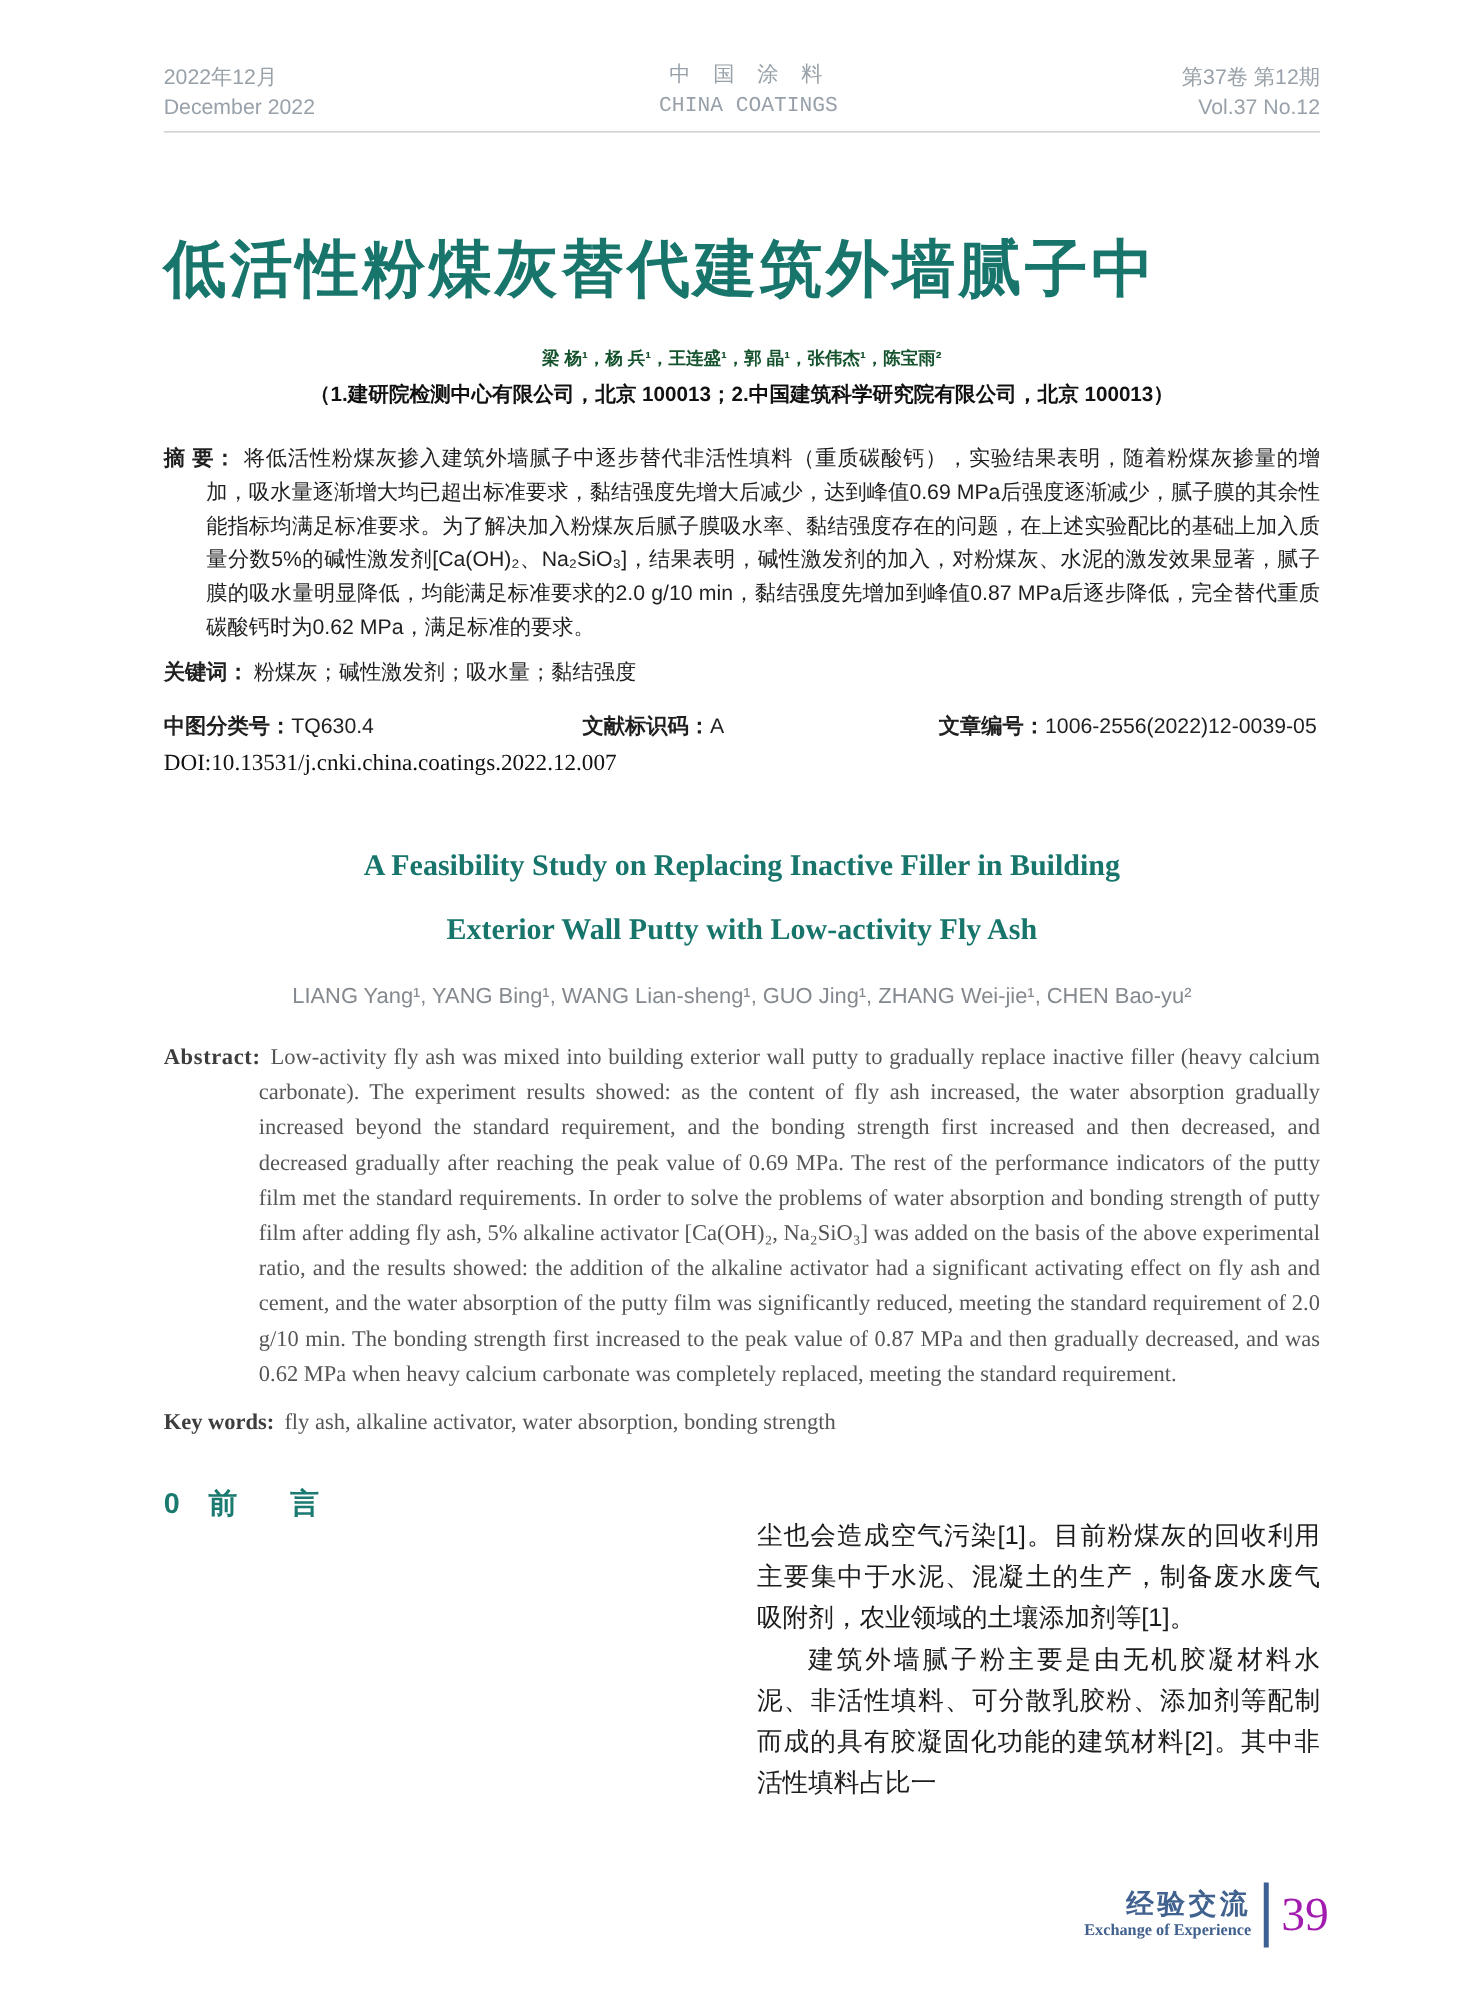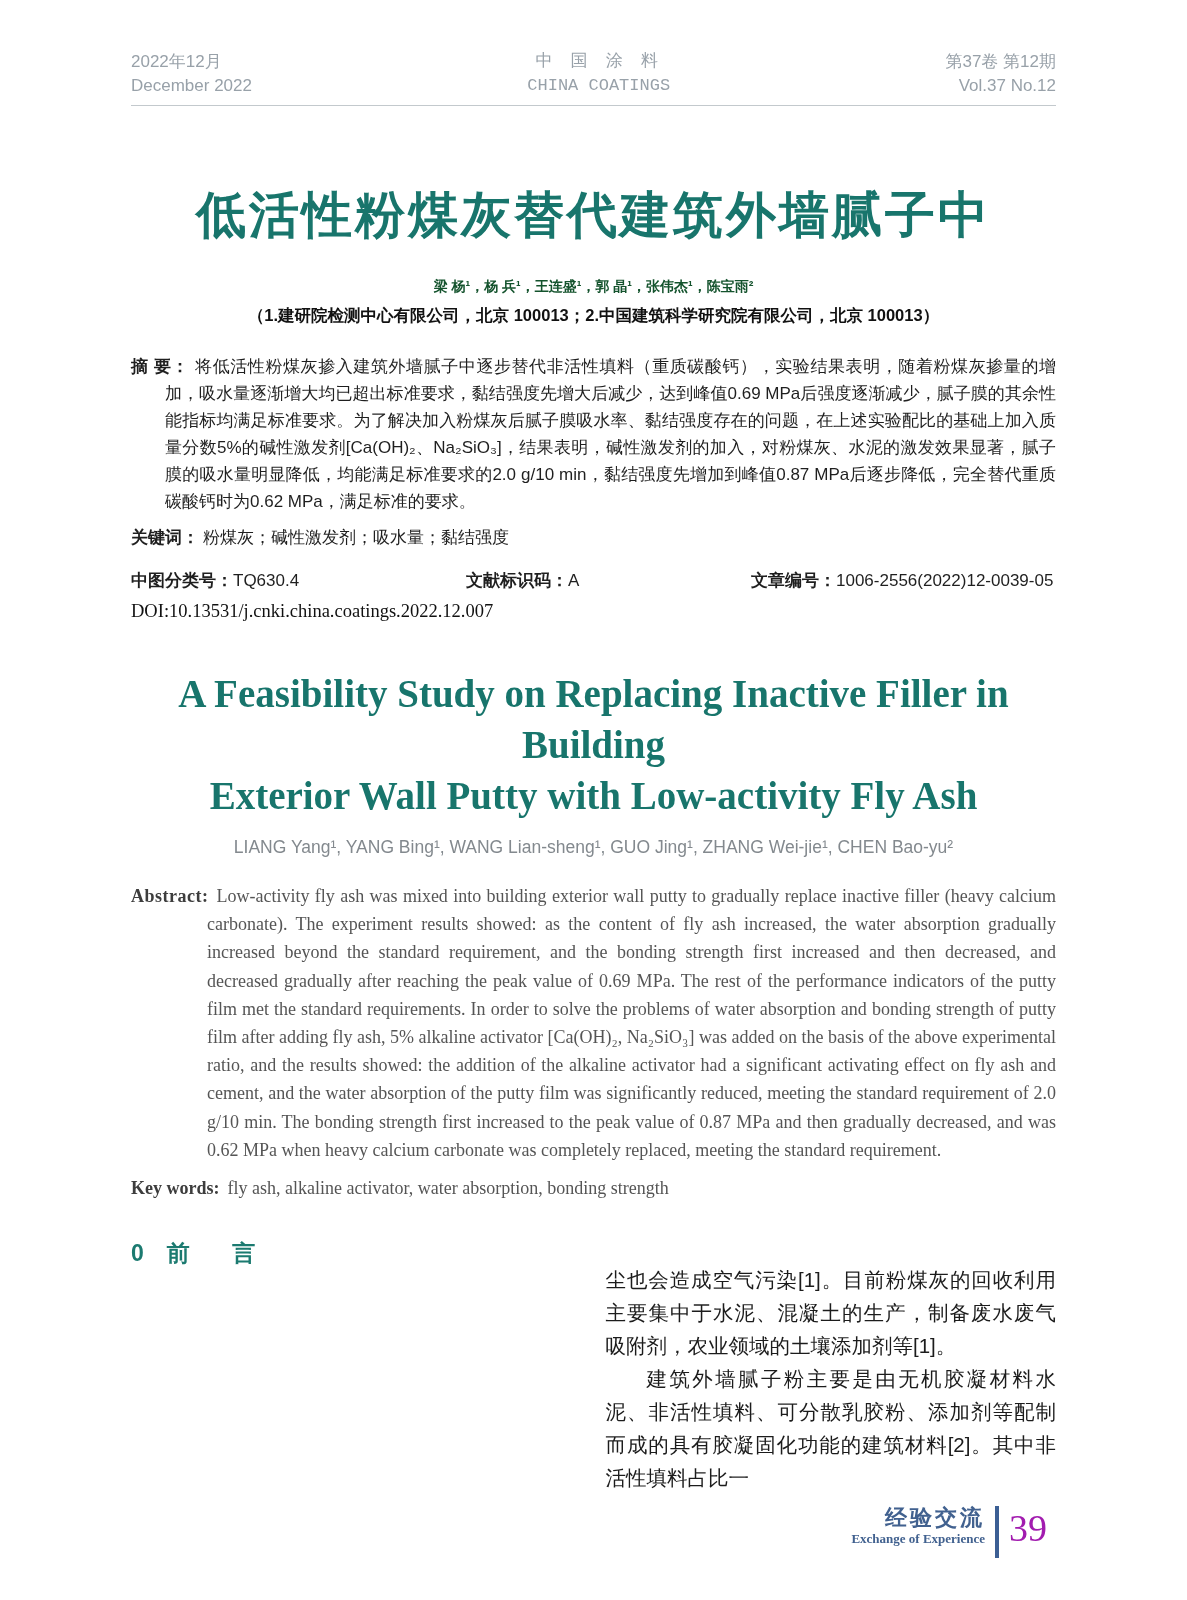--- a/index.html
+++ b/index.html
@@ -19,21 +19,21 @@
     border-bottom: 1px solid #c3c9cd;
     padding-bottom: 7px;
     color: #98a1a9; font-size: 17px; line-height: 24px;
   }
   .jheader .cell-c { text-align: center; font-family: Liberation Mono, monospace; }
   .jheader .cell-r { text-align: right; }
   .jheader .cn { letter-spacing: 4px; }
 
   
   .cn-title {
-    margin-top: 72px; text-align: center;
+    margin-top: 72px; text-align: left;
     color: #18756c; font-weight: bold;
     font-size: 50px; line-height: 74px; letter-spacing: 3px;
   }
 
   .authors-cn {
     margin-top: 26px; text-align: center;
     font-size: 14px; font-weight: bold; color: #14532d;
   }
   .affil-cn {
     margin-top: 9px; text-align: center;
@@ -60,21 +60,21 @@
   .doi-line {
     margin-top: 9px;
     font-family: "Liberation Serif", serif;
     font-size: 18.5px; color: #111;
   }
 
   
   .en-title {
     margin-top: 46px; text-align: center;
     font-family: "Liberation Serif", serif; font-weight: bold;
-    color: #18756c; font-size: 39px; line-height: 51px;
+    color: #18756c; font-size: 24px; line-height: 51px;
   }
   .authors-en {
     margin-top: 16px; text-align: center;
     color: #83898e; font-size: 17.5px;
   }
   .affil-en {
     margin-top: 8px; text-align: center;
     font-family: "Liberation Serif", serif; font-style: italic;
     color: #4c4c4c; font-size: 18.5px; line-height: 30px;
     max-width: 925px;
@@ -105,22 +105,22 @@
 
   .columns { display: flex; margin-top: 38px; }
   .col { width: 450.5px; font-size: 20.5px; line-height: 33px; text-align: justify; color: #1c1c1c; }
   .col-left { margin-right: 24px; }
   .col-right { padding-top: 26px; }
   .col p.indent { text-indent: 2em; }
   .col p { text-align: justify; }
 
   
   .page-footer {
-    position: absolute; right: 140px; bottom: 42px;
-    display: flex; 
+    position: absolute; right: 124px; bottom: 42px;
+    display: flex; align-items: center;
   }
   .footer-col { text-align: right; margin-right: 10px; }
   .footer-cn { color: #41618f; font-weight: bold; font-size: 22px; letter-spacing: 3px; line-height: 24px; }
   .footer-en { color: #41618f; font-family: "Liberation Serif", serif; font-weight: bold; font-size: 13px; line-height: 18px; }
   .footer-bar { width: 4px; height: 52px; background: #3c5f94; margin-right: 10px; }
   .footer-page { color: #a21caf; font-family: "Liberation Serif", serif; font-size: 38px; }
 </style>
 </head>
 <body>
 

